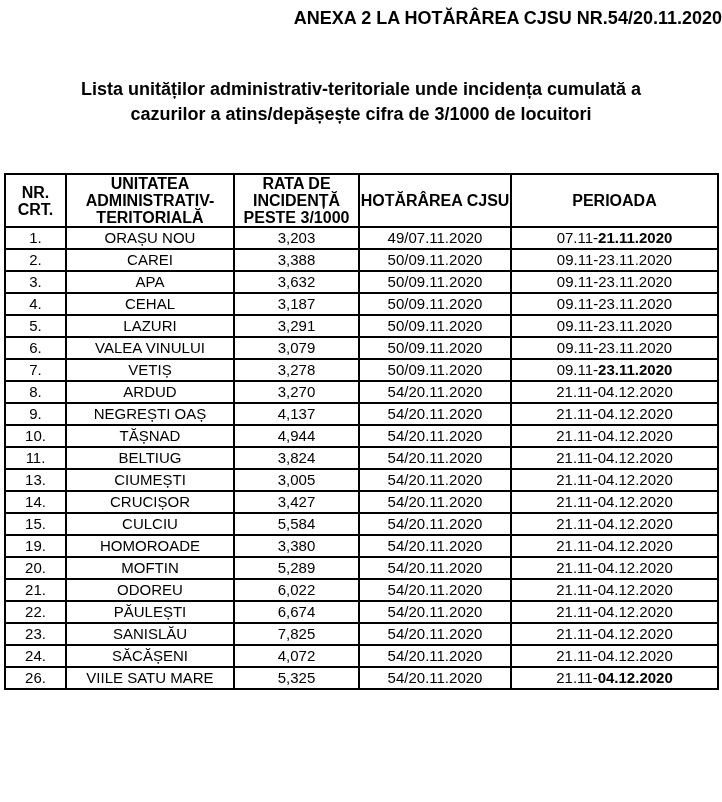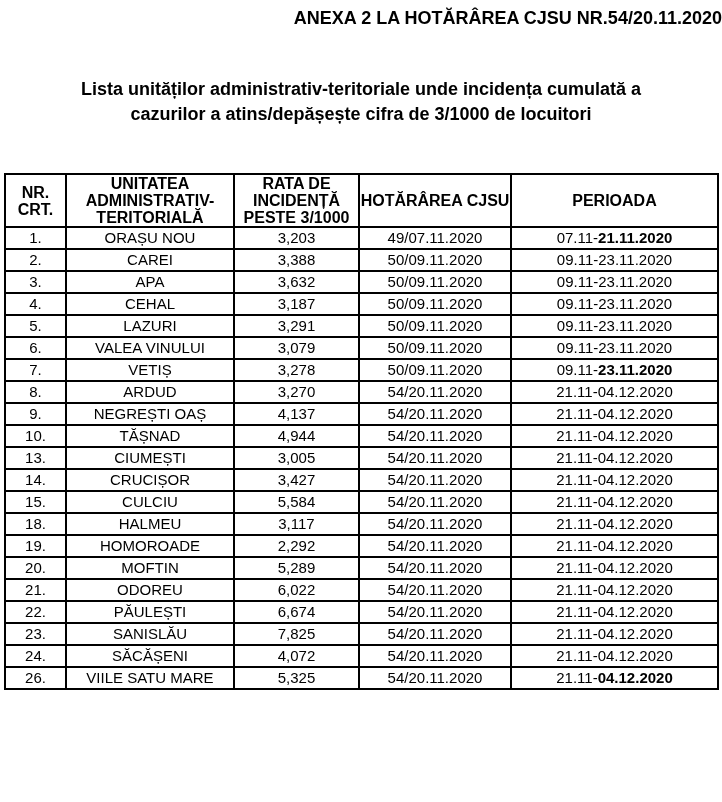--- a/index.html
+++ b/index.html
@@ -275,20 +275,37 @@
       <span>4,944</span>
     </td>
     <td>
       <span>54/20.11.2020</span>
     </td>
     <td>
       <span>21.11-04.12.2020</span><span class="bold-part"></span>
     </td>
   </tr>
 
+  <tr>
+    <td>
+      <span>11.</span>
+    </td>
+    <td>
+      <span>BELTIUG</span>
+    </td>
+    <td>
+      <span>3,824</span>
+    </td>
+    <td>
+      <span>54/20.11.2020</span>
+    </td>
+    <td>
+      <span>21.11-04.12.2020</span><span class="bold-part"></span>
+    </td>
+  </tr>
 
 
   <tr>
     <td>
       <span>13.</span>
     </td>
     <td>
       <span>CIUMEȘTI</span>
     </td>
     <td>
@@ -333,47 +350,30 @@
     <td>
       <span>54/20.11.2020</span>
     </td>
     <td>
       <span>21.11-04.12.2020</span><span class="bold-part"></span>
     </td>
   </tr>
 
 
 
-  <tr>
-    <td>
-      <span>18.</span>
-    </td>
-    <td>
-      <span>HALMEU</span>
-    </td>
-    <td>
-      <span>3,117</span>
-    </td>
-    <td>
-      <span>54/20.11.2020</span>
-    </td>
-    <td>
-      <span>21.11-04.12.2020</span><span class="bold-part"></span>
-    </td>
-  </tr>
 
   <tr>
     <td>
       <span>19.</span>
     </td>
     <td>
       <span>HOMOROADE</span>
     </td>
     <td>
-      <span>2,292</span>
+      <span>3,380</span>
     </td>
     <td>
       <span>54/20.11.2020</span>
     </td>
     <td>
       <span>21.11-04.12.2020</span><span class="bold-part"></span>
     </td>
   </tr>
 
   <tr>

